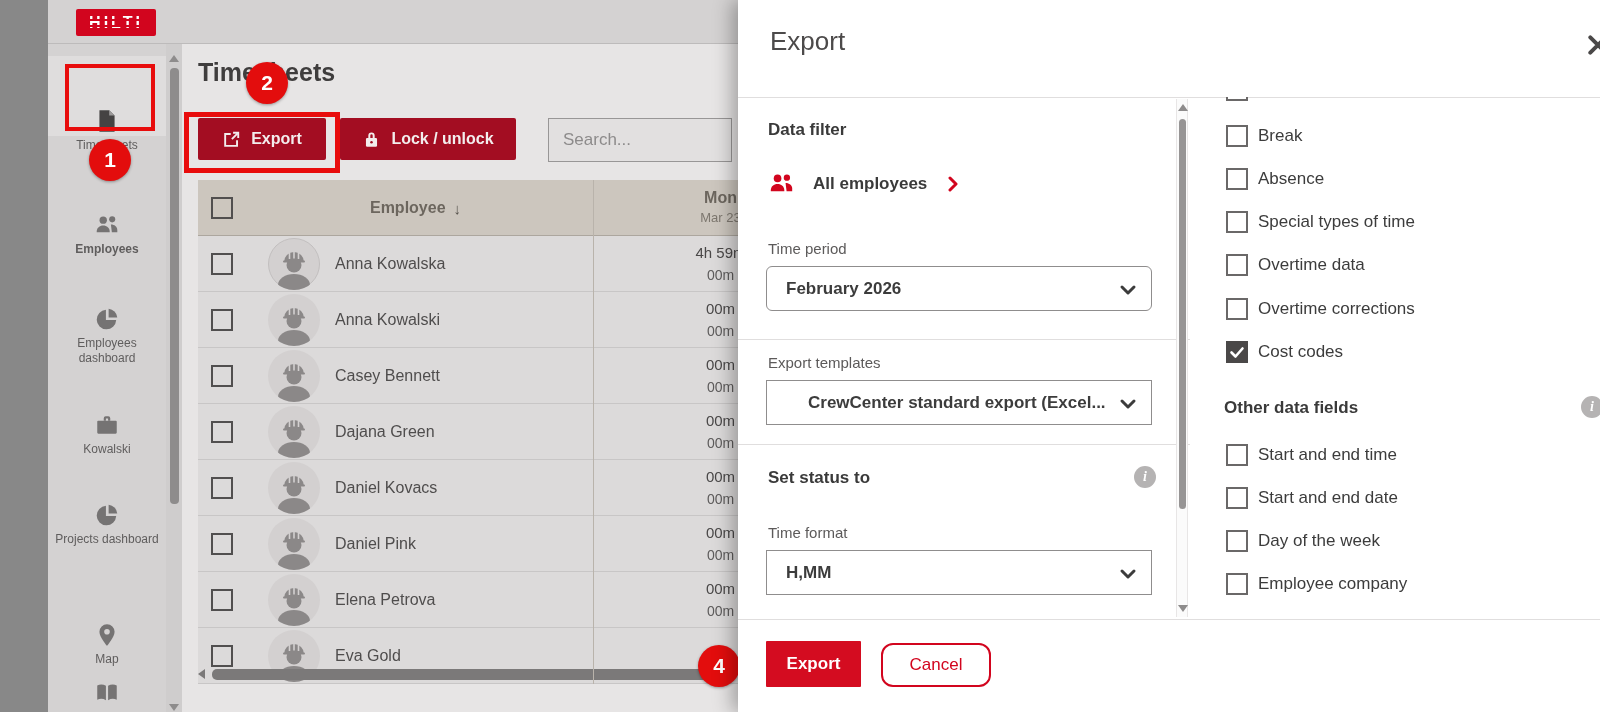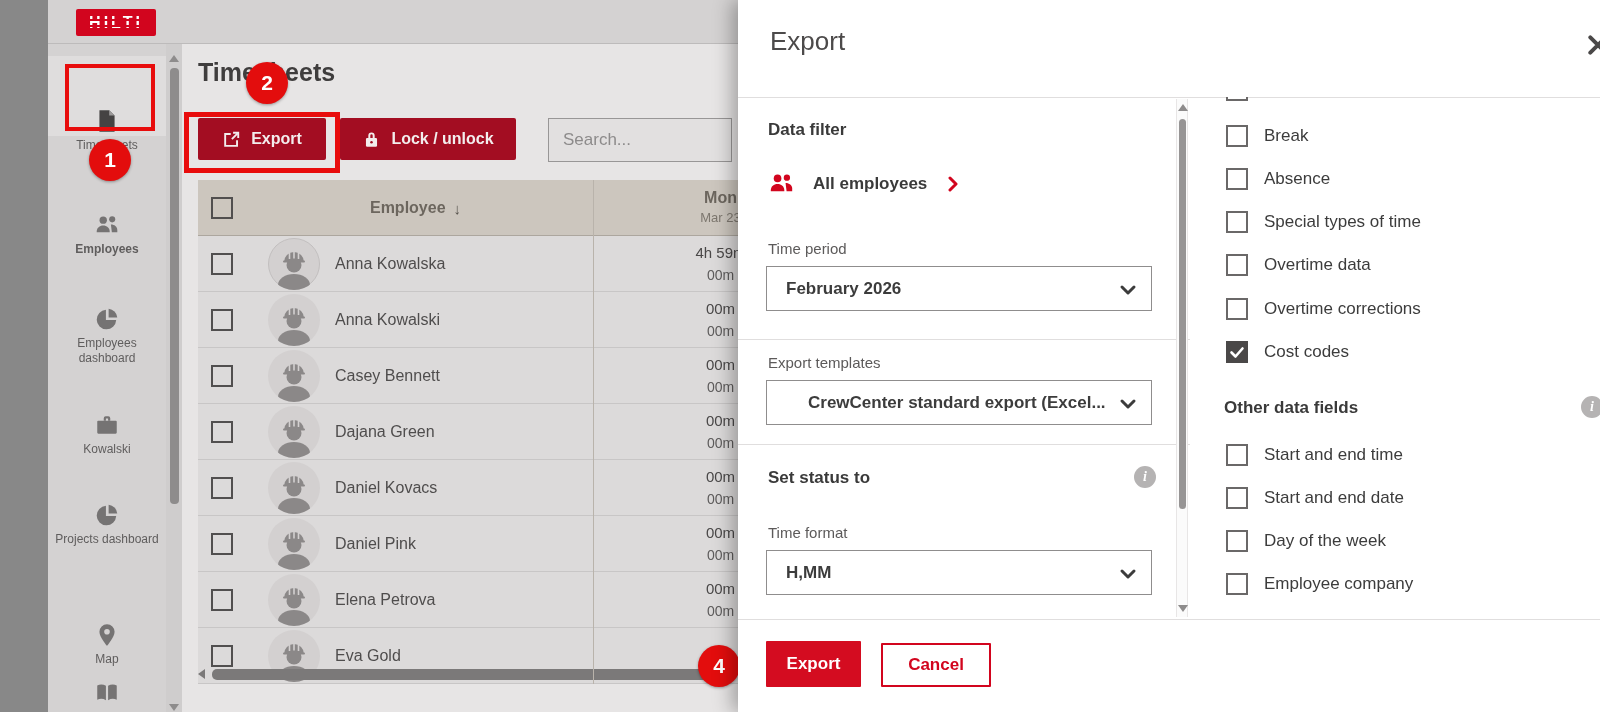--- a/index.html
+++ b/index.html
@@ -73,27 +73,27 @@
   .select .val { font-weight:bold; font-size:17px; color:#3c3c3c; padding-left:19px; white-space:nowrap; overflow:hidden; width:340px; }
   .select .chev { position:absolute; right:14px; top:14px; }
   .info { position:absolute; width:22px; height:22px; border-radius:50%; background:#b5b3b3; color:#fff;
     font-size:14px; font-weight:bold; text-align:center; line-height:22px; font-family:"Liberation Serif",serif; font-style:italic; }
   .mscroll { position:absolute; top:99px; width:12px; height:518px; background:#fbfbfb; border-left:1px solid #e8e6e6; border-right:1px solid #e8e6e6; }
   .mthumb { position:absolute; left:2px; width:7px; background:#979595; border-radius:4px; }
   .mscroll .tri-up { position:absolute; left:1px; top:5px; }
   .mscroll .tri-down { position:absolute; left:1px; bottom:5px; }
 
   .chklist { left:455px; top:97px; width:433px; height:520px; overflow:hidden; }
-  .chkrow { position:absolute; left:33px; height:22px; display:flex; align-items:center; gap:16px; cursor:pointer; }
+  .chkrow { position:absolute; left:33px; height:22px; display:flex; align-items:center; gap:10px; cursor:pointer; }
   .mcb { width:22px; height:22px; border:2px solid #6a6868; background:#fff; flex:0 0 auto; position:relative; }
   .mcb.checked { background:#4a4848; border-color:#4a4848; }
   .chkrow .clbl { font-size:17px; color:#3c3c3c; line-height:22px; }
 
   .btn-red { position:absolute; background:#d40c20; border:none; border-radius:1px; color:#fff; font-weight:bold; font-size:17px; cursor:pointer; }
-  .btn-outline { position:absolute; background:#fff; border:2px solid #d2051e; border-radius:1px; color:#d2051e; font-weight:bold; font-size:17px; cursor:pointer; }
+  .btn-outline { position:absolute; background:#fff; border:2px solid #d2051e; border-radius:12px; color:#d2051e; font-weight:normal; font-size:17px; cursor:pointer; }
 
   
   .ann { z-index:50; pointer-events:none; }
   .ann-rect { position:absolute; border:5px solid #e80c0c; }
   .ann-circ { position:absolute; width:42px; height:42px; border-radius:50%; background:#e30d0d;
     color:#fff; font-weight:bold; font-size:21px; display:flex; align-items:center; justify-content:center;
     box-shadow:0 1px 3px rgba(0,0,0,.35); }
 </style>
 </head>
 <body>
@@ -396,21 +396,21 @@
           <circle cx="16.8" cy="6.8" r="2.8"></circle>
           <path d="M15.6 11.6c3-.1 5.9 1.9 5.9 4.9v2.3h-5z"></path>
         </svg>
       <span class="txt">All employees</span>
       <svg width="16" height="16" viewBox="0 0 16 16">
           <path d="M5 2l6 6-6 6" fill="none" stroke="#d2051e" stroke-width="3" stroke-linecap="round" stroke-linejoin="round"></path>
         </svg>
     </div>
 
     <div class="abs fld-l" style="left:30px; top:240px;">Time period</div>
-    <div class="select" style="left:28px; top:266px;">
+    <div class="select" style="left:28px; top:266px;border-radius:6px;">
       <span class="val">February 2026</span>
       <svg class="chev" width="18" height="18" viewBox="0 0 18 18">
           <path d="M3 6l6 6 6-6" fill="none" stroke="#3c3c3c" stroke-width="3" stroke-linecap="round" stroke-linejoin="round"></path>
         </svg>
     </div>
 
     <div class="hr" style="left:0; top:339px; width:452px;"></div>
 
     <div class="abs fld-l" style="left:30px; top:354px;">Export templates</div>
     <div class="select" style="left:28px; top:380px;justify-content:center;">

